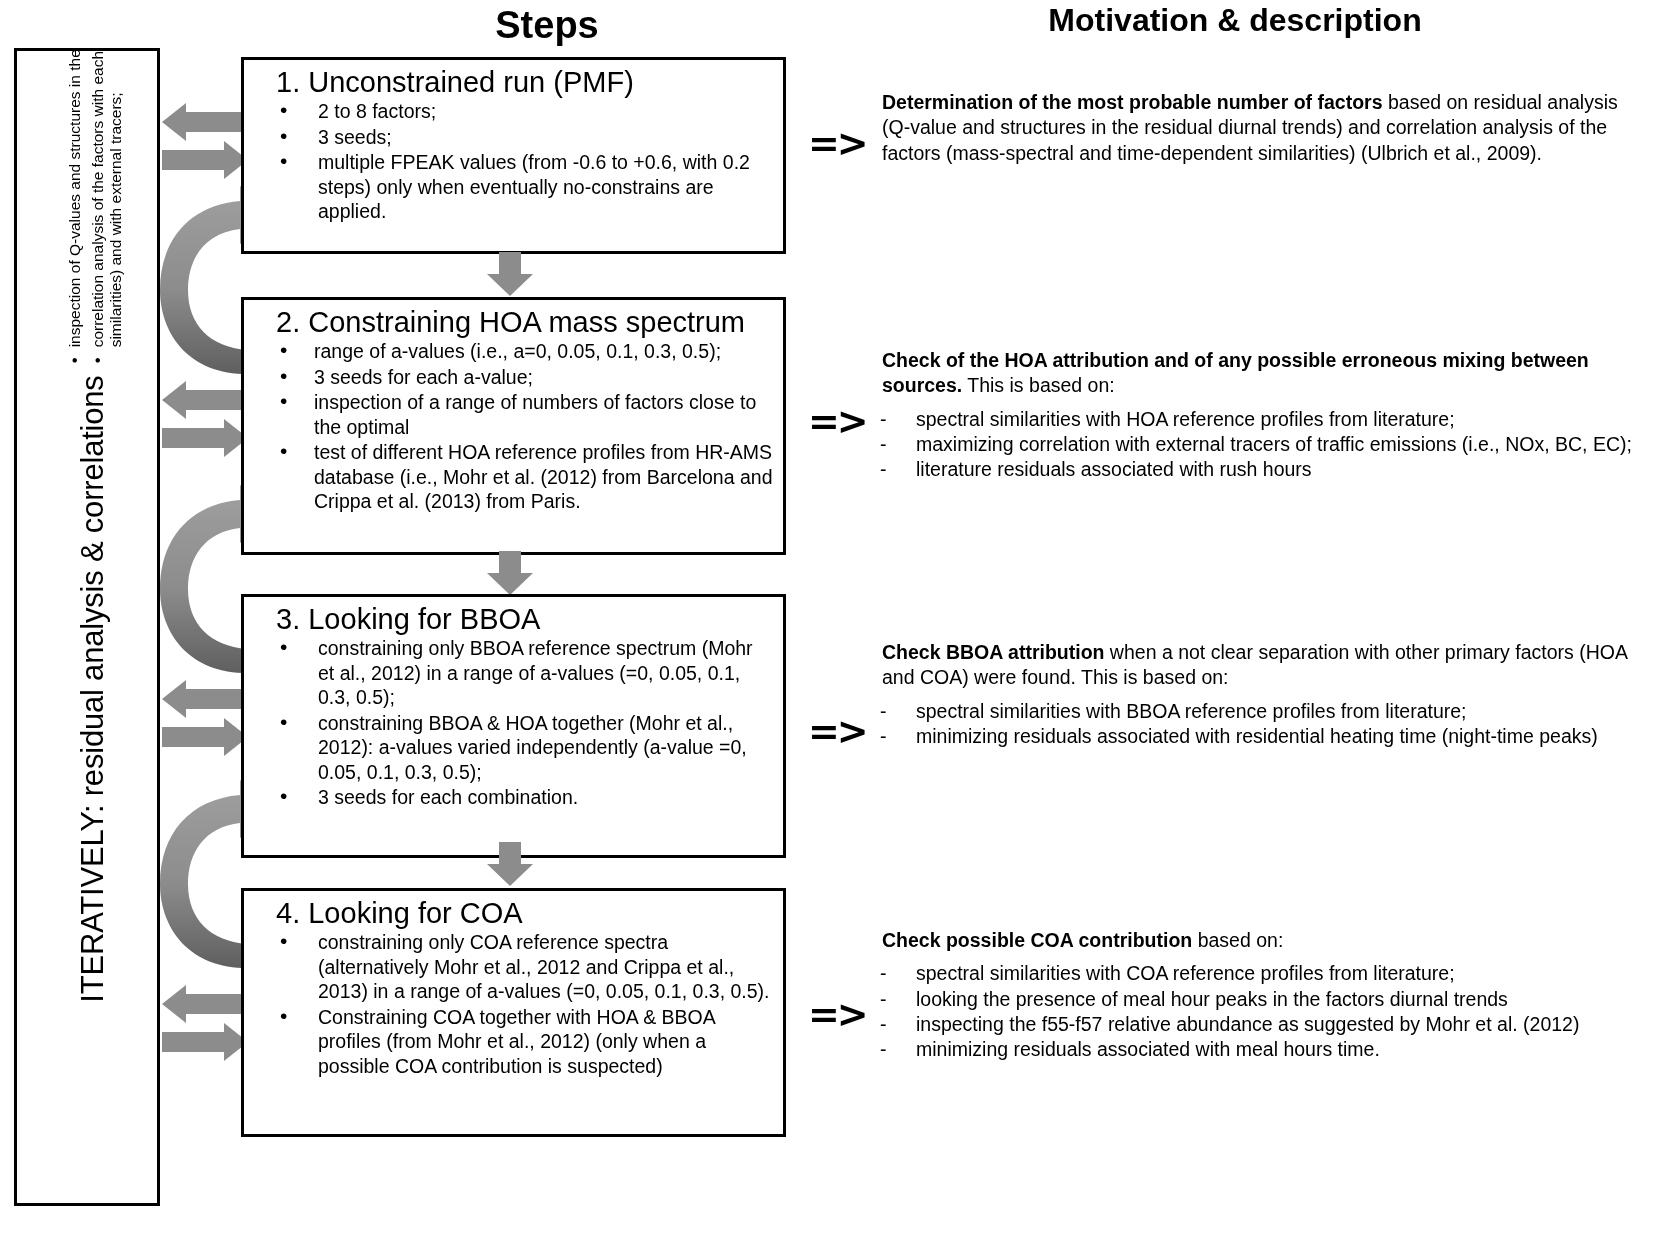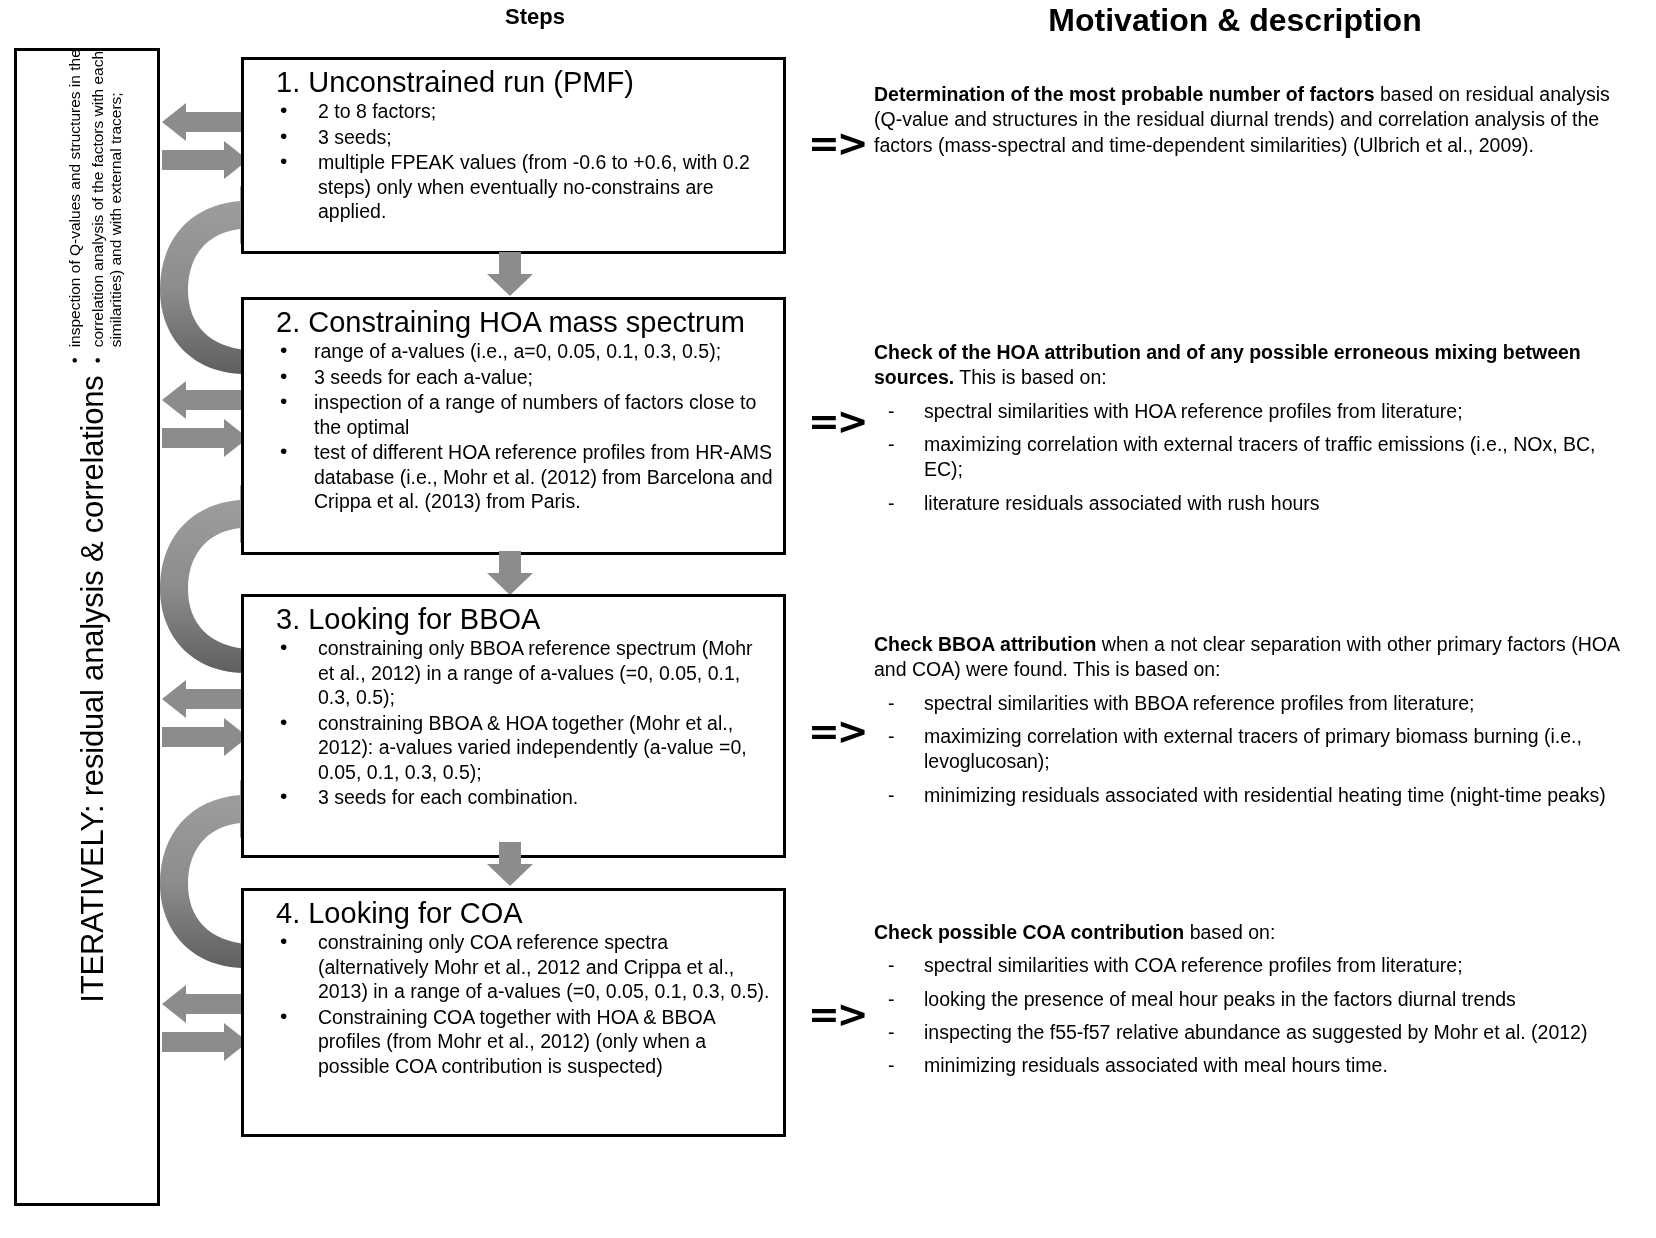--- a/index.html
+++ b/index.html
@@ -7,21 +7,21 @@
     width:1656px;height:1238px;position:relative;overflow:hidden;
     font-family:"Liberation Sans","DejaVu Sans",sans-serif;
     color:#000;
   }
   .root{position:absolute;left:0;top:0;width:1656px;height:1238px;}
 
   
   .col-header{
     position:absolute;font-weight:bold;text-align:center;color:#000;
   }
-  #steps-header{left:300px;top:4px;width:470px;font-size:22px;}
+  #steps-header{left:312px;top:4px;width:470px;font-size:38px;}
   #motiv-header{left:860px;top:2px;width:750px;font-size:32px;}
 
   
   .iter-box{
     position:absolute;left:14px;top:48px;width:146px;height:1158px;
     border:3px solid #000;background:#fff;box-sizing:border-box;
     overflow:hidden;
   }
   .vert-wrap{
     position:absolute;left:0;top:0;width:1158px;height:146px;
@@ -97,23 +97,23 @@
   #curves{position:absolute;left:0;top:0;width:1656px;height:1238px;pointer-events:none;}
 
   
   .motiv{position:absolute;}
   .arrow-glyph{
     position:absolute;font-size:38px;font-weight:bold;line-height:1;
     font-family:"DejaVu Sans",sans-serif;letter-spacing:-3px;
   }
   .motiv-body{position:absolute;font-size:19.5px;line-height:1.30;}
   .motiv-body b{font-weight:bold;}
-  .motiv-body p{margin:0;}
+  .motiv-body p{margin:8px;}
   ul.dash{list-style:none;margin:0;padding:0;}
-  ul.dash li{position:relative;padding-left:42px;margin:8px;}
+  ul.dash li{position:relative;padding-left:42px;margin:0;}
   ul.dash li::before{content:"-";position:absolute;left:6px;top:0;}
 
   #m1 .arrow-glyph{left:808px;top:124px;}
   #m1 .motiv-body{left:874px;top:82px;width:768px;}
   #m2 .arrow-glyph{left:808px;top:402px;}
   #m2 .motiv-body{left:874px;top:340px;width:768px;}
   #m3 .arrow-glyph{left:808px;top:712px;}
   #m3 .motiv-body{left:874px;top:632px;width:768px;}
   #m4 .arrow-glyph{left:808px;top:995px;}
   #m4 .motiv-body{left:874px;top:920px;width:768px;}
@@ -265,21 +265,20 @@
       </ul>
     </div>
   </div>
 
   <div class="motiv" id="m3">
     <div class="arrow-glyph">=&gt;</div>
     <div class="motiv-body">
       <p><b>Check BBOA attribution</b><span> when a not clear separation with other primary factors (HOA and COA) were found. This is based on:</span></p>
       <ul class="dash">
         <li>spectral similarities with BBOA reference profiles from literature;</li>
-        <li>maximizing correlation with external tracers of primary biomass burning (i.e., levoglucosan);</li>
         <li>minimizing residuals associated with residential heating time (night-time peaks)</li>
       </ul>
     </div>
   </div>
 
   <div class="motiv" id="m4">
     <div class="arrow-glyph">=&gt;</div>
     <div class="motiv-body">
       <p><b>Check possible COA contribution</b><span> based on:</span></p>
       <ul class="dash">

